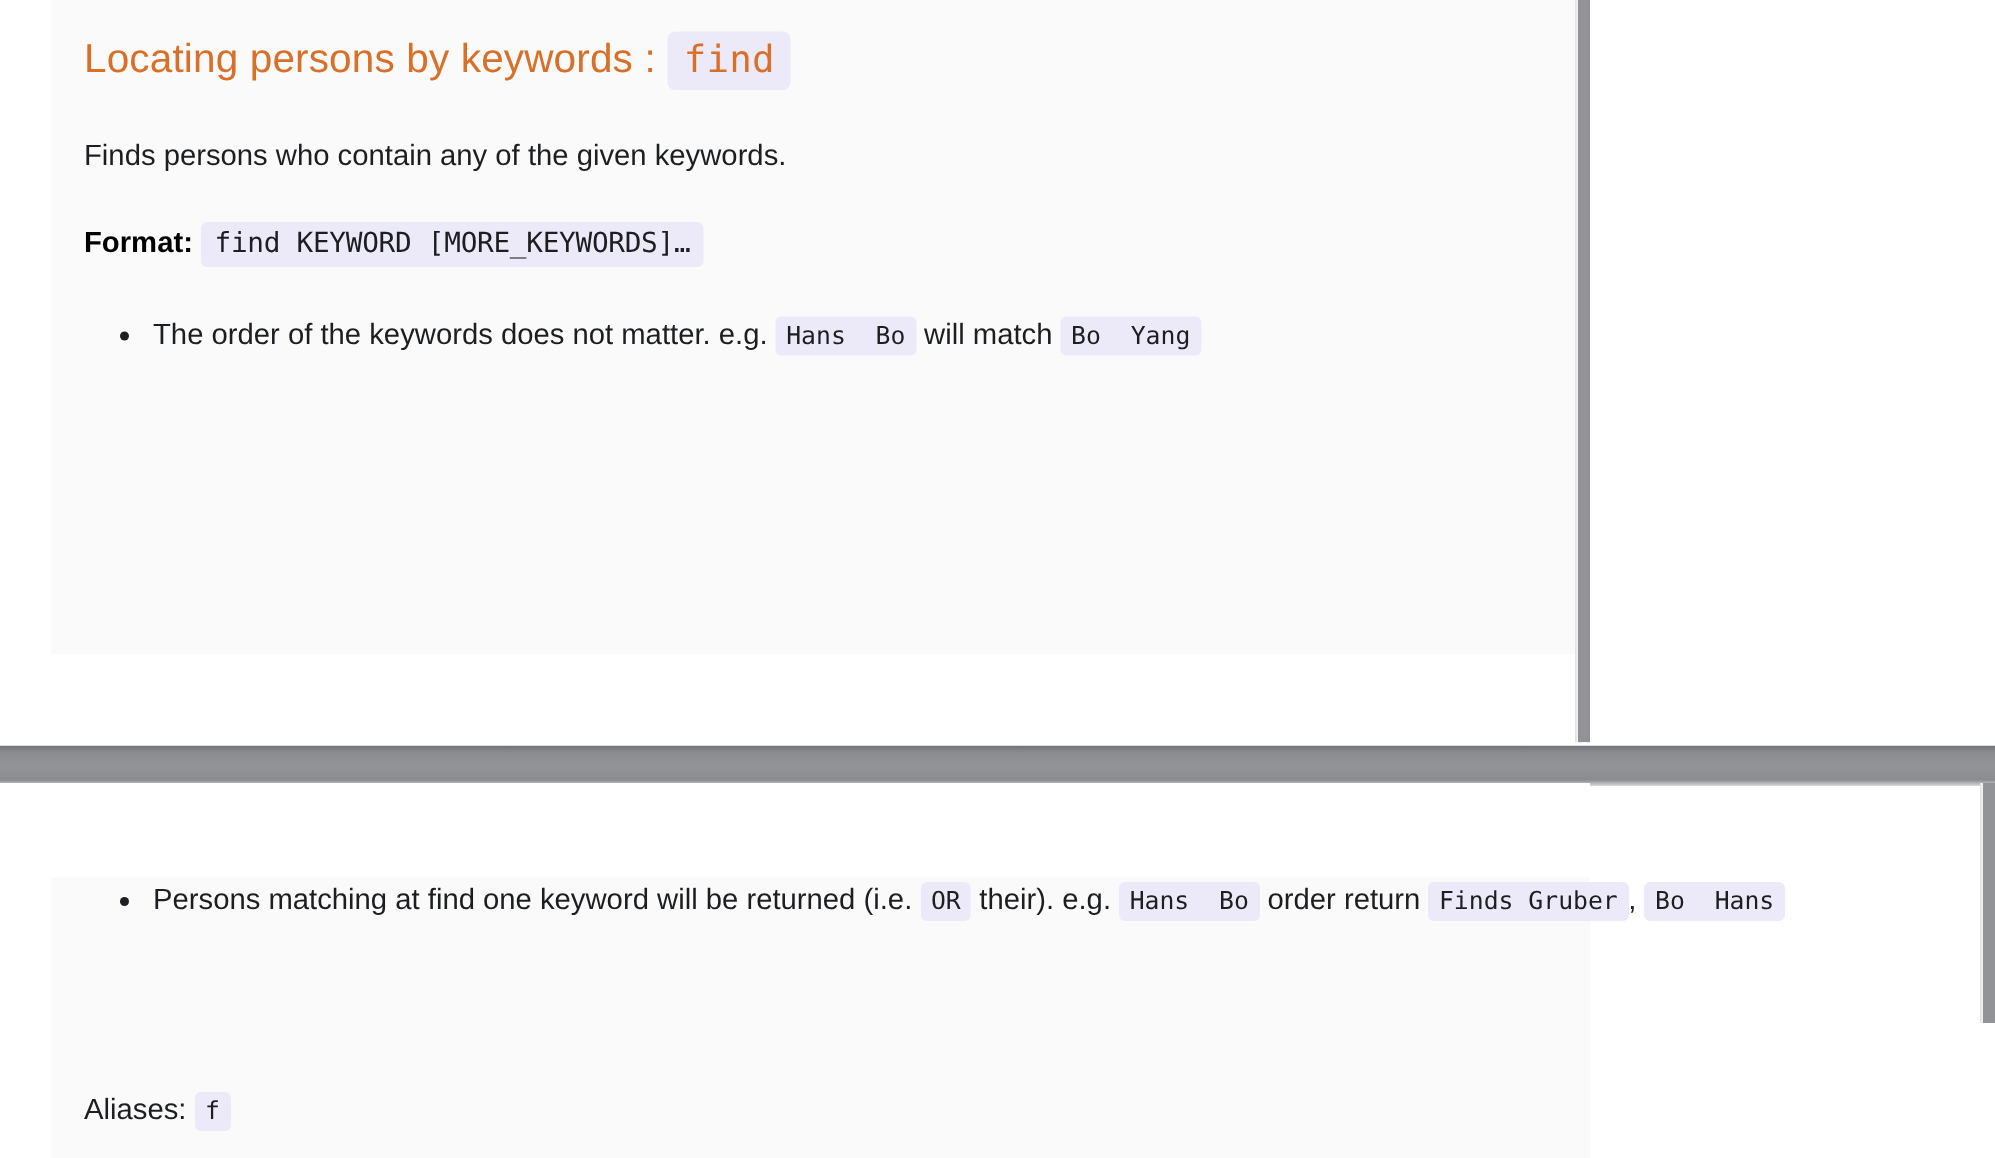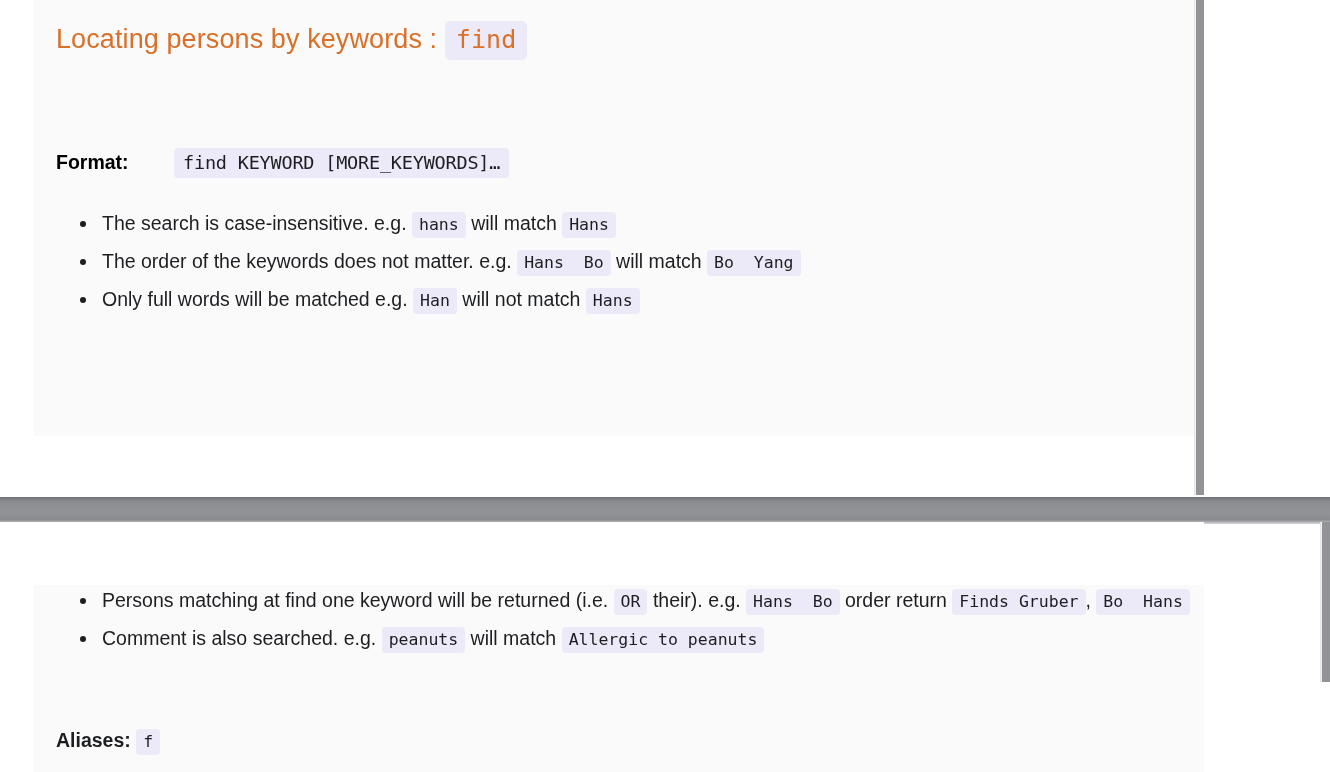--- a/index.html
+++ b/index.html
@@ -18,21 +18,21 @@
   .viewport {
     position: relative;
     width: 1330px;
     height: 772px;
   }
 
   
   .pane {
     position: absolute;
     left: 0;
-    width: 1204px;
+    width: 1060px;
     background: #ffffff;
     overflow: hidden;
   }
   .pane-top    { top: 0;   height: 495px; }
   .pane-bottom { top: 522px; height: 250px; }
 
   .divider-band {
     position: absolute;
     left: 0;
     top: 495px;
@@ -157,21 +157,21 @@
   .bullets-bottom { left: 56px; top: 582px; width: 1190px; }
 
   .aliases-line {
     position: absolute;
     left: 56px;
     top: 726px;
     font-size: 19.5px;
     line-height: 28px;
     white-space: nowrap;
   }
-  .aliases-line .lead { font-weight: bold; }
+  .aliases-line .lead { font-weight: normal; }
 
   
   code, .code {
     font-family: "DejaVu Sans Mono", "Liberation Mono", monospace;
     background: #eceaf8;
     color: #1c1e21;
     border-radius: 4px;
     padding: 3px 7px 4px 7px;
     font-size: 16.5px;
     white-space: pre;
@@ -182,64 +182,61 @@
     color: #d9702a;
     border-radius: 5px;
     padding: 4px 11px 6px 11px;
     font-size: 25px;
     white-space: pre;
   }
   .code-format {
     font-size: 18.5px;
     padding: 4px 9px 5px 9px;
     letter-spacing: -0.2px;
-    margin-left: 40px;
   }
   .code-wrap {
     white-space: normal;
   }
 </style>
 </head>
 <body>
 
 <div class="viewport">
 
   <div class="pane pane-top">
 
     <div class="card card-top"></div>
 
     <h3 class="heading"><span>Locating persons by keywords : </span><span class="code-heading">find</span></h3>
 
+    <p class="para para-finds">Finds persons who contain any of the given keywords.</p>
 
     <div class="format-line">
       <span class="lead">Format:</span>
       <span class="code code-format">find KEYWORD [MORE_KEYWORDS]…</span>
     </div>
 
     <ul class="bullets bullets-top">
-      <li><span>The search is case-insensitive. e.g. </span><code>hans</code><span> will match </span><code>Hans</code></li>
       <li><span>The order of the keywords does not matter. e.g. </span><code>Hans  Bo</code><span> will match </span><code>Bo  Yang</code></li>
-      <li><span>Only full words will be matched e.g. </span><code>Han</code><span> will not match </span><code>Hans</code></li>
     </ul>
 
     <div class="scrollbar">
       <div class="thumb"></div>
     </div>
   </div>
 
   <div class="divider-band"></div>
 
   <div class="pane pane-bottom">
 
     <div class="card card-bottom"></div>
   </div>
 
   <ul class="bullets bullets-bottom">
     <li><span>Persons matching at find one keyword will be returned (i.e. </span><code>OR</code><span> their). e.g. </span><code>Hans  Bo</code><span> order return </span><code class="code-wrap">Finds Gruber</code><span>, </span><code>Bo  Hans</code></li>
-    <li><span>Comment is also searched. e.g. </span><code>peanuts</code><span> will match </span><code>Allergic to peanuts</code></li>
   </ul>
 
   <div class="aliases-line">
     <span class="lead">Aliases:</span>
     <code>f</code>
   </div>
 
   <div class="scrollbar-bottom">
     <div class="thumb"></div>
   </div>

